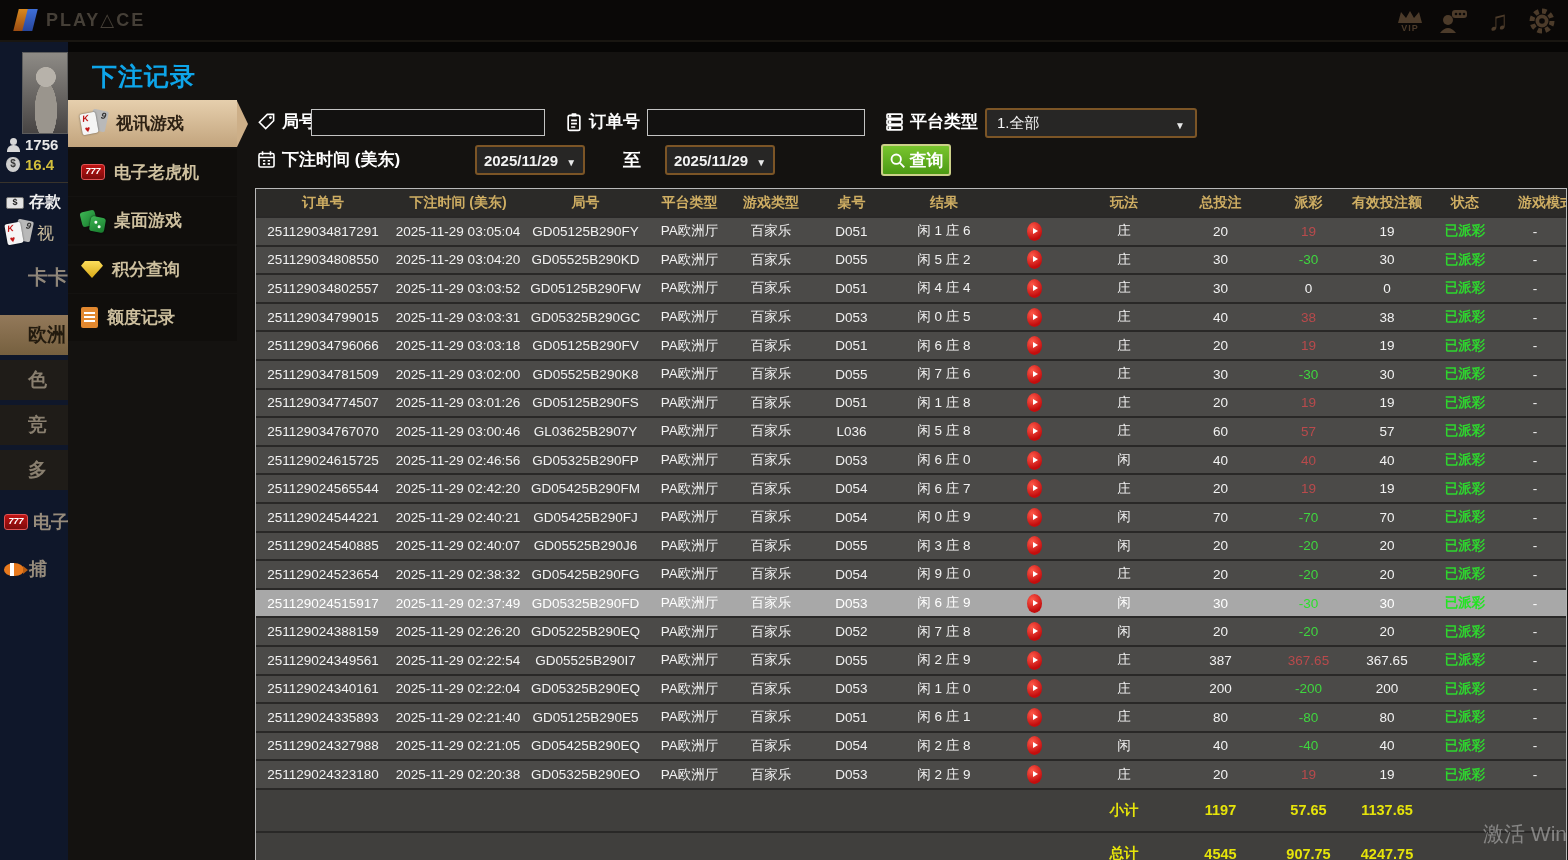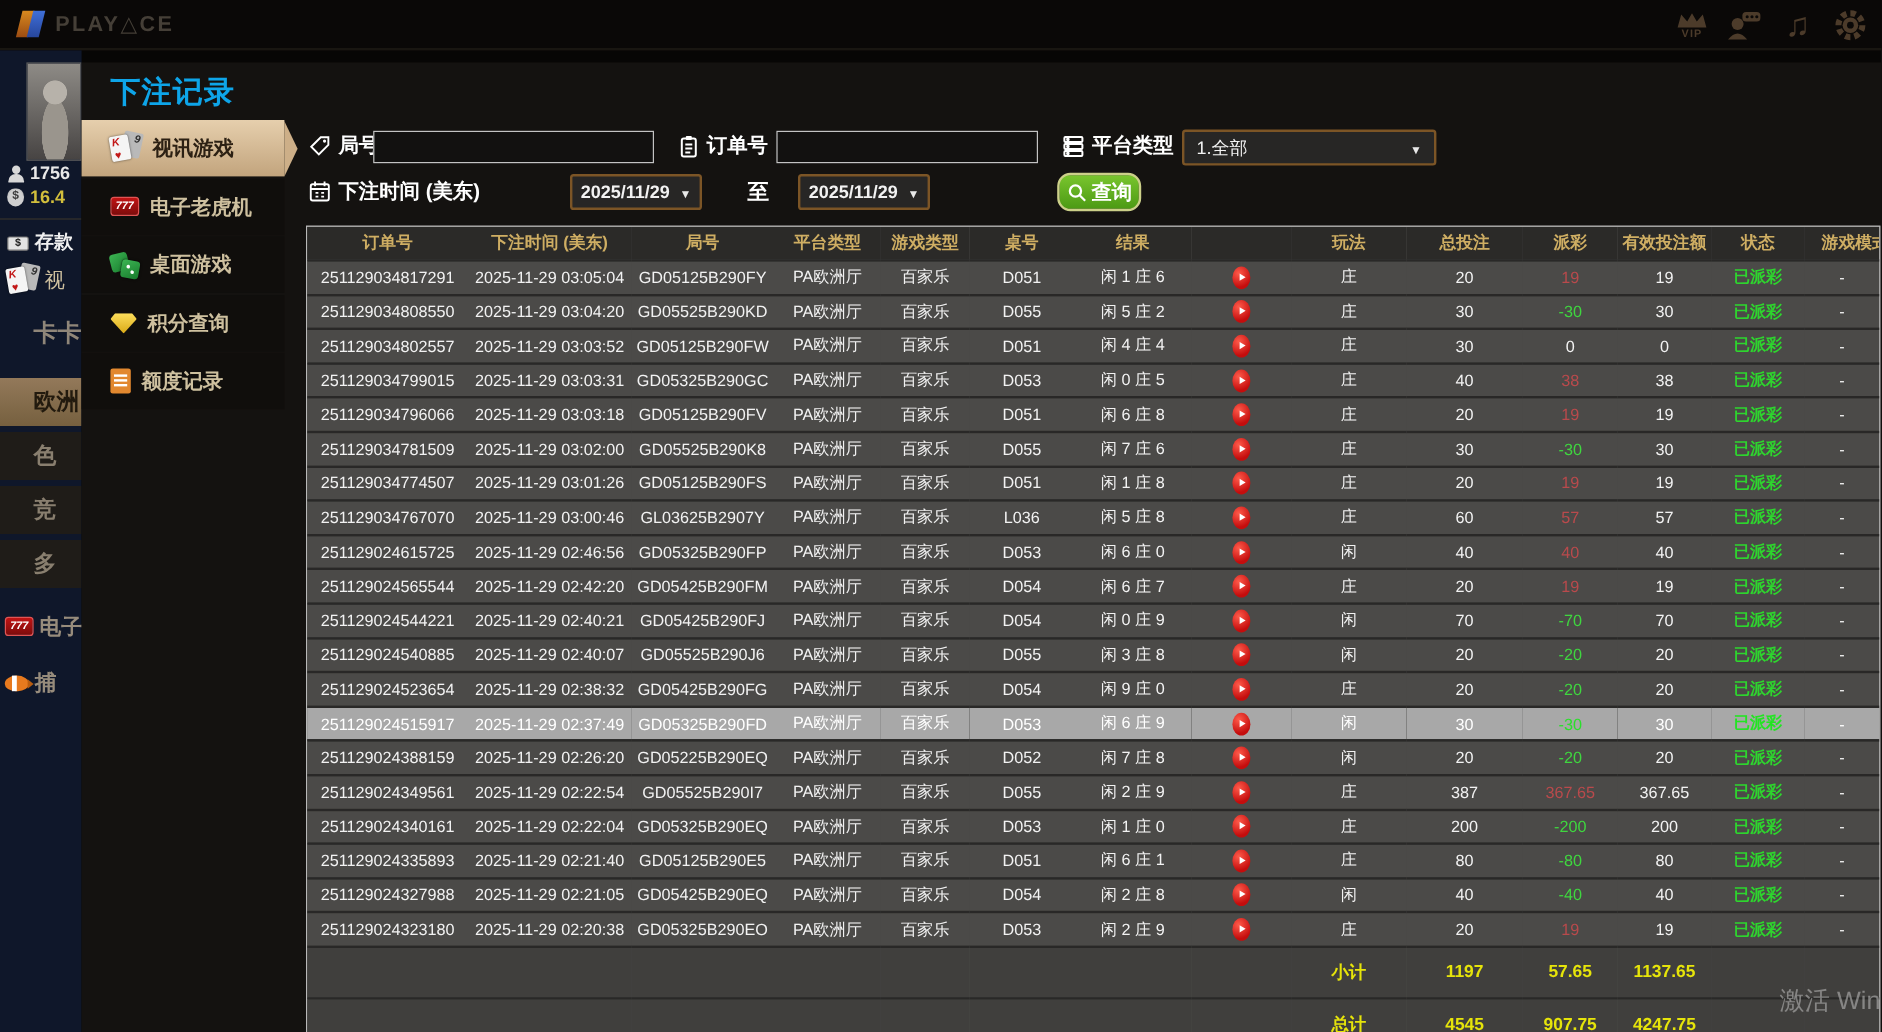--- a/index.html
+++ b/index.html
@@ -69,21 +69,21 @@
   .fish-ic { width:20px; height:13px; background:#e87a1e; border-radius:60% 60% 55% 55%; position:relative; flex:0 0 auto; }
   .fish-ic::before { content:""; position:absolute; left:6px; top:0; width:4px; height:13px; background:#fff; }
   .fish-ic::after { content:""; position:absolute; right:-4px; top:3px; border-left:5px solid #b85c10; border-top:4px solid transparent; border-bottom:4px solid transparent; }
 
   
   .modal { position:absolute; left:68px; top:52px; width:1500px; height:808px; background:#141210; }
   .modal-title { position:absolute; left:24px; top:8px; color:#0ea5e9; font-size:25px; font-weight:bold; letter-spacing:1px; }
 
   .tabs { position:absolute; left:0; top:48px; width:169px; }
   .tab { height:47px; margin-bottom:1.5px; background:#100e0c; color:#cec09f; font-size:17px; font-weight:bold;
-    display:flex; align-items:center; gap:9px; padding-left:24px; position:relative; cursor:pointer; }
+    display:flex; align-items:center; gap:9px; padding-left:13px; position:relative; cursor:pointer; }
   .tab.active { background:linear-gradient(180deg,#e6cfad,#c2a47d); color:#2c2013; }
   .tab.active::after { content:""; position:absolute; right:-11px; top:50%; transform:translateY(-50%);
     border-left:11px solid #cdaf88; border-top:23px solid transparent; border-bottom:23px solid transparent; }
 
   .content { position:absolute; left:187px; top:48px; width:1313px; height:760px; }
 
   
   .f-label { display:flex; align-items:center; gap:6px; color:#fff; font-weight:bold; font-size:17px; white-space:nowrap; }
   .f-input { background:#121110; border:1px solid #c3c3c3; height:27px; color:#eee; font-size:14px; padding:0 6px; }
   .d-select { background:#272625; border:2px solid #7c5526; border-radius:3px; height:30px; color:#f2f2f2;
@@ -269,21 +269,21 @@
     </div>
     <div class="abs d-select" style="left:220px; top:45px; width:110px;">
       <span>2025/11/29</span>
       <span class="caret"></span>
     </div>
     <div class="abs f-label" style="left:368px; top:48px; font-size:18px;">至</div>
     <div class="abs d-select" style="left:410px; top:45px; width:110px;">
       <span>2025/11/29</span>
       <span class="caret"></span>
     </div>
-    <div class="abs query-btn" style="left:626px; top:44px;border-radius:11px;">
+    <div class="abs query-btn" style="left:626px; top:44px;">
       <svg class="ic" width="17" height="17" viewBox="0 0 20 20" fill="none" stroke="#fff" stroke-width="2.2">
           <circle cx="8.5" cy="8.5" r="5.5"></circle>
           <path d="M12.8 12.8 L18 18"></path>
         </svg>
       <span>查询</span>
     </div>
 
     <div class="table-wrap">
       <table id="bet-table">
           <colgroup>

